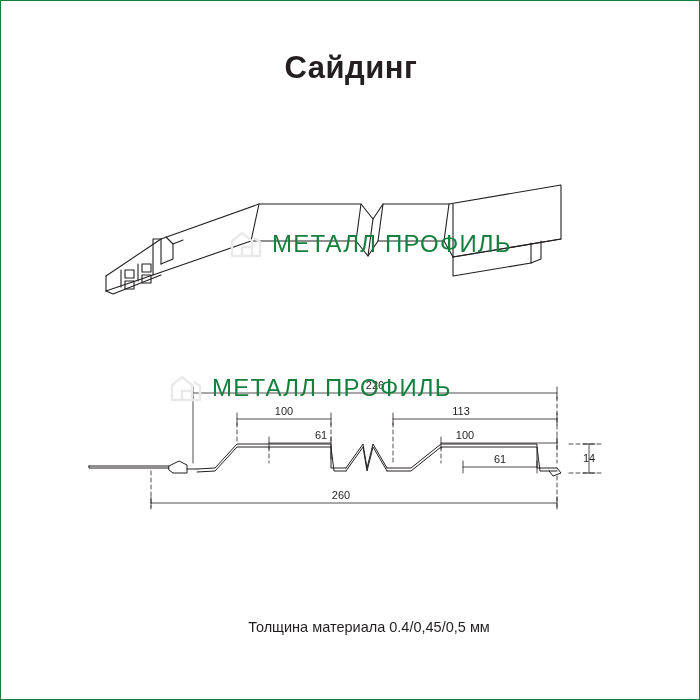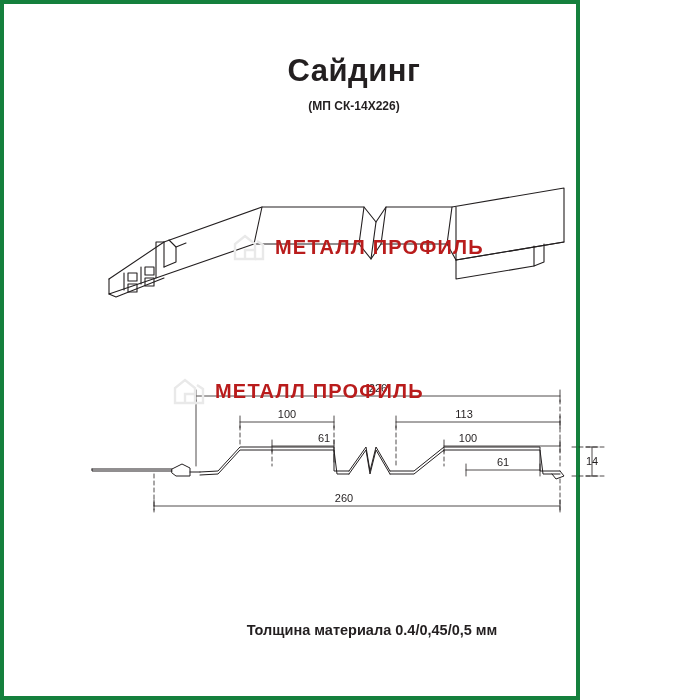--- a/index.html
+++ b/index.html
@@ -10,24 +10,24 @@
     width: 700px;
     height: 700px;
     background: #ffffff;
     font-family: "Liberation Sans", sans-serif;
     color: #231f20;
     position: relative;
     overflow: hidden;
   }
   .page {
     position: relative;
-    width: 580px;
+    width: 700px;
     height: 700px;
     box-sizing: border-box;
-    border: 4px solid #15803d;
+    border: 1px solid #15803d;
   }
 
   
   .header {
     position: absolute;
     top: 50px;
     left: 0;
     width: 700px;
     text-align: center;
   }
@@ -54,21 +54,21 @@
   
   .footer {
     position: absolute;
     top: 618px;
     left: 0;
     width: 700px;
     text-align: center;
   }
   .footer-text {
     font-size: 14.5px;
-    font-weight: bold;
+    font-weight: normal;
     margin: 0;
     padding-left: 36px;
   }
 
   
   .drawing {
     position: absolute;
     left: 0;
   }
   #iso-drawing { top: 170px; width: 700px; height: 150px; }
@@ -79,39 +79,38 @@
     position: absolute;
     display: flex;
     align-items: center;
     gap: 9px;
     opacity: 1;
     pointer-events: none;
   }
   .wm-1 { left: 228px; top: 228px; }
   .wm-2 { left: 168px; top: 372px; }
   .wm-text {
-    font-size: 20px;
-    font-weight: bold;
-    color: #b91c1c;
+    font-size: 24px;
+    font-weight: normal;
+    color: #15803d;
     letter-spacing: 1.2px;
     white-space: nowrap;
   }
   .wm-mark {
     width: 34px;
     height: 30px;
   }
 </style>
 </head>
 <body>
 
 <div class="page">
 
   <div class="header">
     <h1 class="title">Сайдинг</h1>
-    <p class="code">(МП СК-14Х226)</p>
   </div>
 
   <svg class="drawing" id="iso-drawing" viewBox="0 0 700 150">
     <g fill="none" stroke="#231f20" stroke-width="1.1" stroke-linejoin="round" stroke-linecap="round">
 
       <path d="M105 105 L160 68 L258 33 L360 33 L372 48 L382 33 L448 33 L560 14 L560 68 L452 86 L452 33"></path>
       <path d="M105 105 L105 120 L152 104 L152 68 L160 68"></path>
       <path d="M152 104 L250 70 L258 33"></path>
       <path d="M250 70 L355 70 L360 33"></path>
       <path d="M355 70 L367 85 L372 48"></path>

